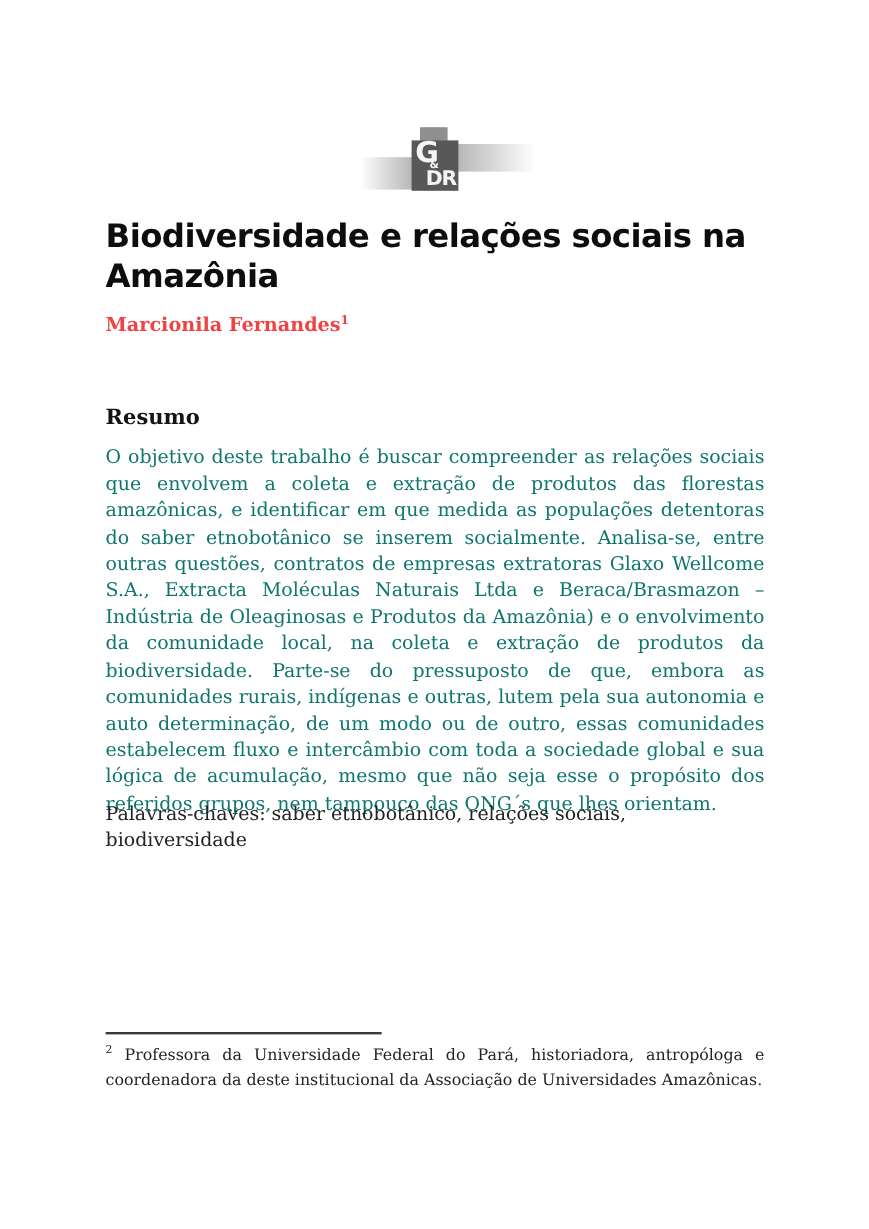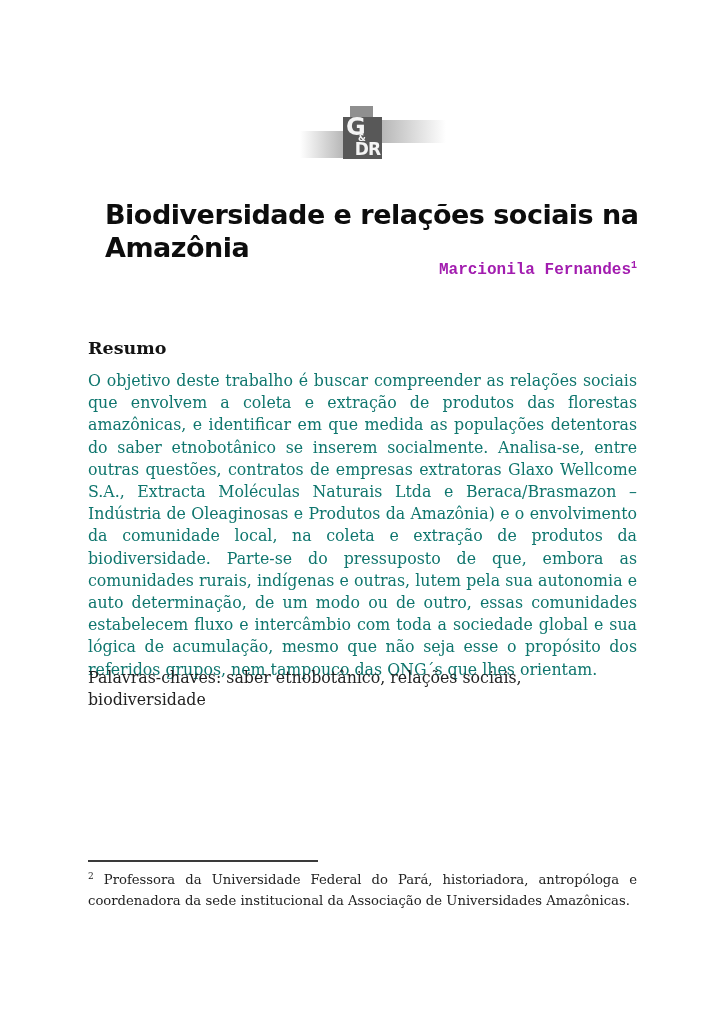--- a/index.html
+++ b/index.html
@@ -68,38 +68,37 @@
     font-size: 17px;
     color: #f4f4f4;
     letter-spacing: -1px;
   }
 
   
   .doc-title {
     position: absolute;
     left: 88px; top: 181px;
     width: 552px;
-    margin: 17px;
+    margin: 0;
     font-family: "DejaVu Sans", sans-serif;
     font-weight: bold;
     font-size: 27px;
     line-height: 33px;
     letter-spacing: -0.5px;
     color: #0d0d0d;
   }
   .authors {
     position: absolute;
     left: 88px; top: 261px;
     width: 549px;
-    text-align: right;
+    text-align: left;
     font-weight: bold;
     font-size: 16px;
     line-height: 19.5px;
-    color: #a21caf;
-    font-family: Liberation Mono, monospace;
+    color: #ef4444;
   }
   .authors sup { font-size: 10px; line-height: 0; }
 
   .abstract-heading {
     position: absolute;
     left: 88px; top: 338px;
     margin: 0;
     font-size: 17.5px;
     font-weight: bold;
     color: #141414;
@@ -169,16 +168,16 @@
     <div><span>Marcionila Fernandes</span><sup>1</sup></div>
   </div>
 
   <h2 class="abstract-heading">Resumo</h2>
   <p class="abstract-body">O objetivo deste trabalho é  buscar compreender as relações sociais que envolvem a coleta e extração de produtos das florestas amazônicas, e identificar em que medida as populações detentoras do saber etnobotânico se inserem socialmente. Analisa-se, entre outras questões, contratos de empresas extratoras Glaxo Wellcome S.A., Extracta Moléculas Naturais Ltda e Beraca/Brasmazon – Indústria de Oleaginosas e Produtos da Amazônia) e o envolvimento da comunidade local, na coleta e extração de produtos da biodiversidade. Parte-se do pressuposto de que, embora as comunidades rurais, indígenas e outras, lutem pela sua autonomia e auto determinação, de um modo ou de outro, essas comunidades estabelecem fluxo e intercâmbio com toda a sociedade global e sua lógica de acumulação, mesmo que não seja esse o propósito dos referidos grupos, nem tampouco das ONG´s que lhes orientam.</p>
 
   <p class="keywords"><span class="kw-label">Palavras-chaves</span><span>: saber etnobotânico, relações sociais, biodiversidade</span></p>
 
   <div class="footnotes">
     <div class="footnote-rule"></div>
-    <p class="footnote"><sup>2</sup><span> Professora da Universidade Federal do Pará, historiadora, antropóloga e coordenadora da sede institucional da Associação de Universidades Amazônicas.</span></p>
+    <p class="footnote"><sup>2</sup><span> Professora da Universidade Federal do Pará, historiadora, antropóloga e coordenadora da deste institucional da Associação de Universidades Amazônicas.</span></p>
   </div>
 
 </div>
 
 </body></html>

